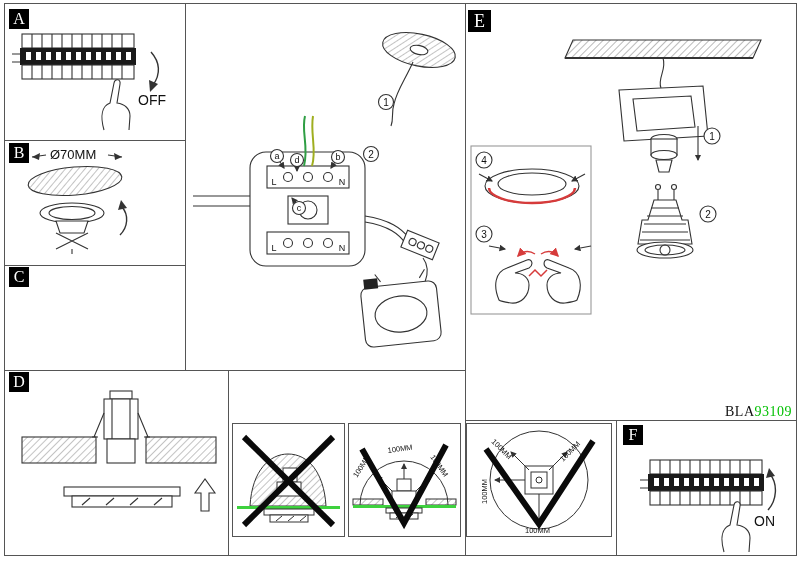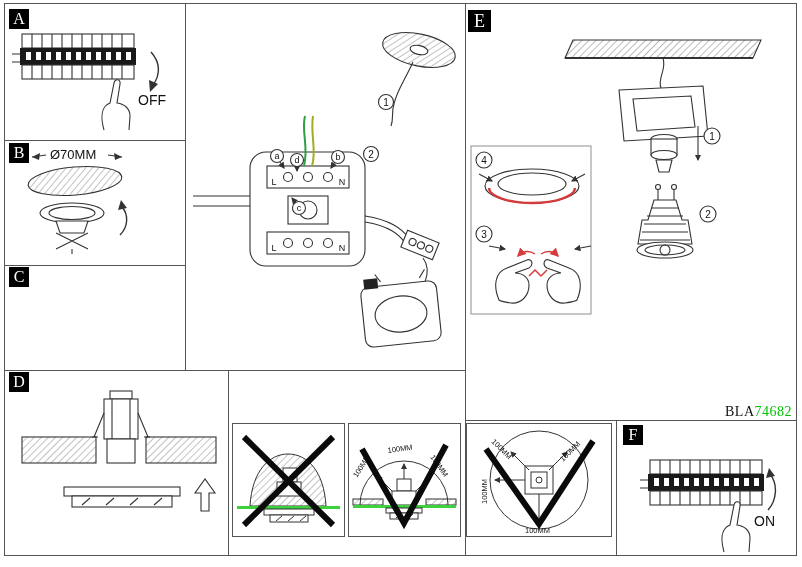--- a/index.html
+++ b/index.html
@@ -346,21 +346,21 @@
         <text transform="translate(20,80) rotate(-90)">100MM</text>
         <text transform="translate(58,109)">100MM</text>
       </g>
       <g stroke="#0a0a0a" stroke-width="6" fill="none">
         <polyline points="19,25 72,100 126,17"></polyline>
       </g>
     </svg>
   </div>
 
   <div class="code">
-    <span>BLA</span><span class="num">74682</span>
+    <span>BLA</span><span class="num">93109</span>
   </div>
 
   <svg class="abs" style="left:616px;top:420px" width="178" height="136" viewBox="0 0 178 136">
     <g stroke="#333" fill="none" stroke-width="1.1">
       <g transform="translate(20,14)">
         <g>
           <path d="M4 46 h10 M4 54 h10"></path>
           <rect x="14" y="26" width="112" height="14" fill="#fff"></rect>
           <path d="M24 26v14M34 26v14M44 26v14M54 26v14M64 26v14M74 26v14M84 26v14M94 26v14M104 26v14M114 26v14"></path>
           <rect x="12" y="40" width="116" height="17" fill="#1a1a1a" stroke="none"></rect>

